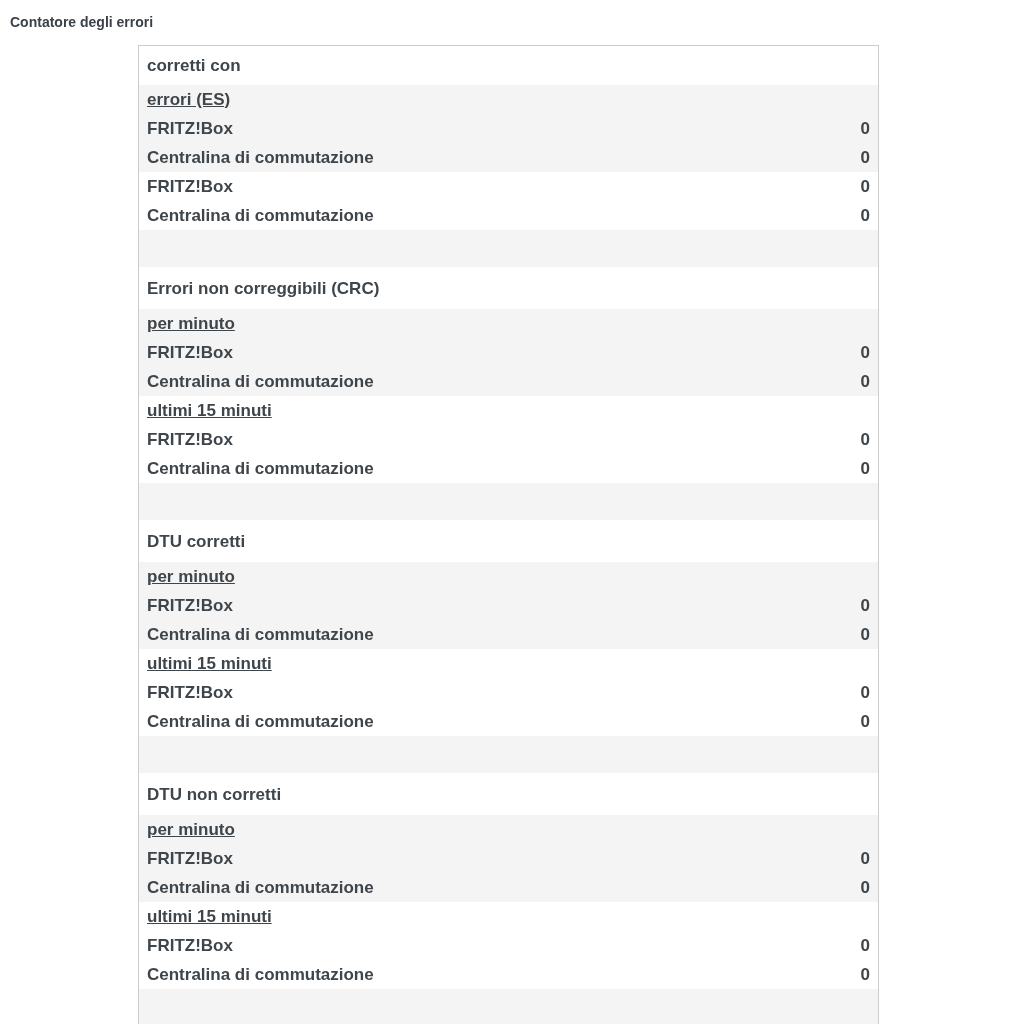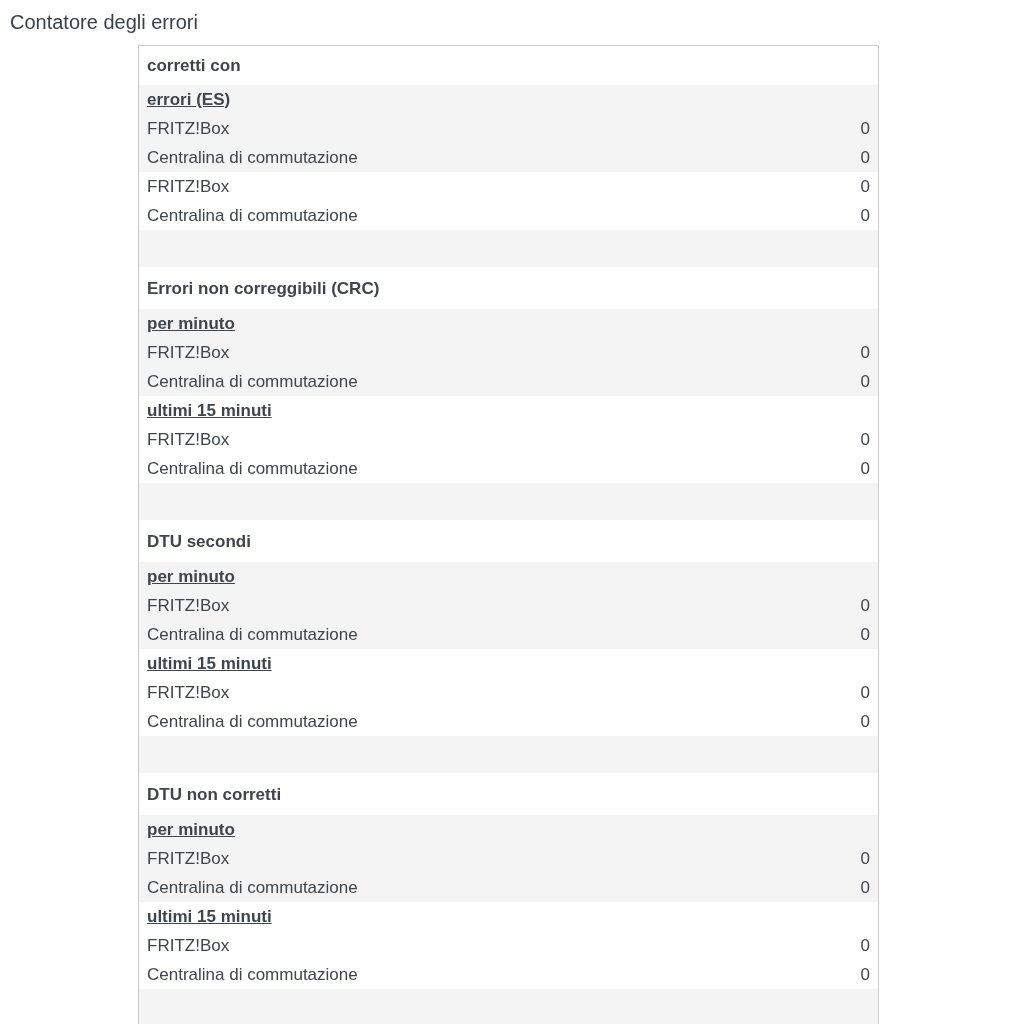--- a/index.html
+++ b/index.html
@@ -7,41 +7,41 @@
     padding: 0;
     background: #ffffff;
     width: 1017px;
     height: 1024px;
     overflow: hidden;
     font-family: "Liberation Sans", "DejaVu Sans", sans-serif;
     color: #3e454b;
   }
   .page-title {
     margin: 11px 0 0 10px;
-    font-size: 20px;
+    font-size: 14px;
     line-height: 22px;
-    font-weight: 400;
+    font-weight: 700;
     color: #3a4149;
   }
   table.err-table {
     position: absolute;
     left: 138px;
     top: 45px;
     width: 741px;
     border-collapse: collapse;
     border: 1px solid #cccccc;
     font-size: 17px;
     table-layout: fixed;
   }
   table.err-table col.c-label { width: auto; }
   table.err-table col.c-value { width: 70px; }
   table.err-table td {
     padding: 4px 8px;
     line-height: 21px;
-    font-weight: 400;
+    font-weight: 700;
     vertical-align: middle;
     overflow: hidden;
   }
   tr.hdr td {            
     padding: 9px 8px;
     font-weight: 700;
   }
   tr.sect td {           
     padding: 11px 8px 10px 8px;
     font-weight: 700;
@@ -123,21 +123,21 @@
     <tr class="dat">
       <td>Centralina di commutazione</td>
       <td class="val">0</td>
     </tr>
 
     <tr class="sp sh">
         <td colspan="2"></td>
       </tr>
 
     <tr class="sect">
-      <td colspan="2">DTU secondi</td>
+      <td colspan="2">DTU corretti</td>
     </tr>
     <tr class="grp sh">
       <td colspan="2">per minuto</td>
     </tr>
     <tr class="dat sh">
       <td>FRITZ!Box</td>
       <td class="val">0</td>
     </tr>
     <tr class="dat sh">
       <td>Centralina di commutazione</td>

